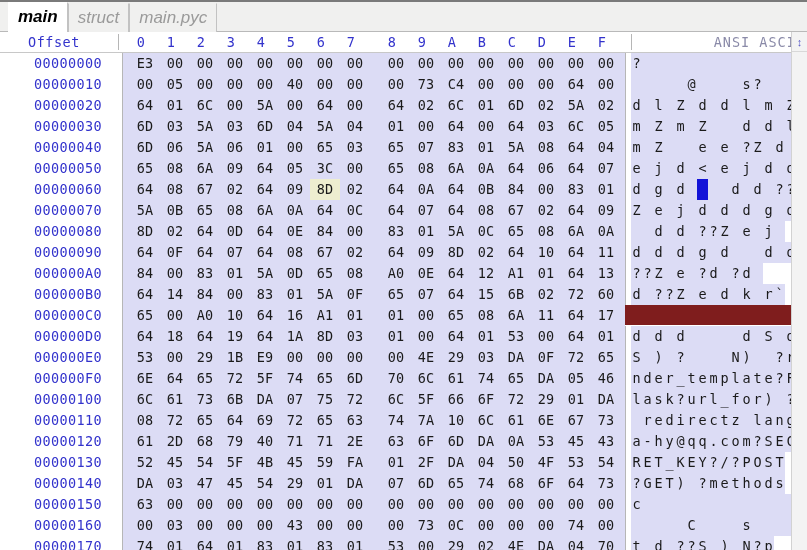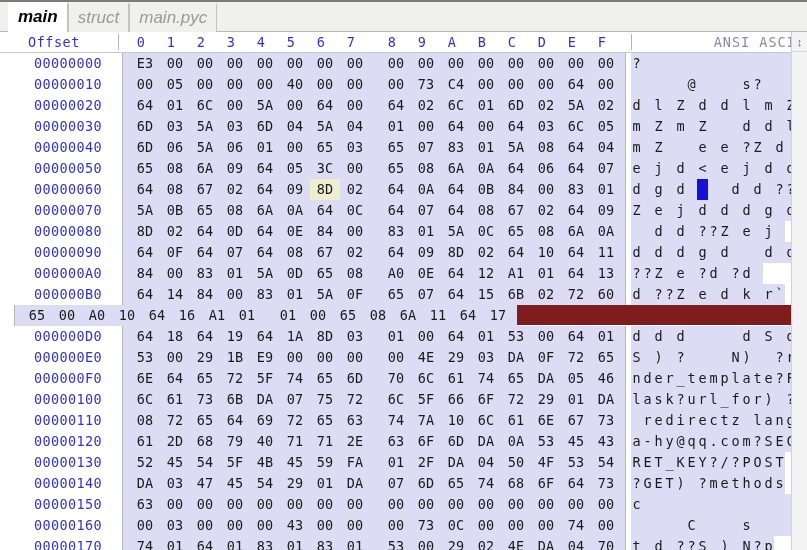--- a/index.html
+++ b/index.html
@@ -562,20 +562,21 @@
           <div class="byte">6B</div>
           <div class="byte">02</div>
           <div class="byte">72</div>
           <div class="byte">60</div>
         </div>
         <div class="asciiarea">
           <span class="achars"><span class="ac">d</span><span class="ac"> </span><span class="ac">?</span><span class="ac">?</span><span class="ac">Z</span><span class="ac"> </span><span class="ac">e</span><span class="ac"> </span><span class="ac">d</span><span class="ac"> </span><span class="ac">k</span><span class="ac"> </span><span class="ac">r</span><span class="ac">`</span></span>
         </div>
       </div>
       <div class="row">
+        <div class="offset">000000C0</div>
         <div class="hexarea">
           <div class="byte">65</div>
           <div class="byte">00</div>
           <div class="byte">A0</div>
           <div class="byte">10</div>
           <div class="byte">64</div>
           <div class="byte">16</div>
           <div class="byte">A1</div>
           <div class="byte">01</div>
           <div class="gap"></div>

